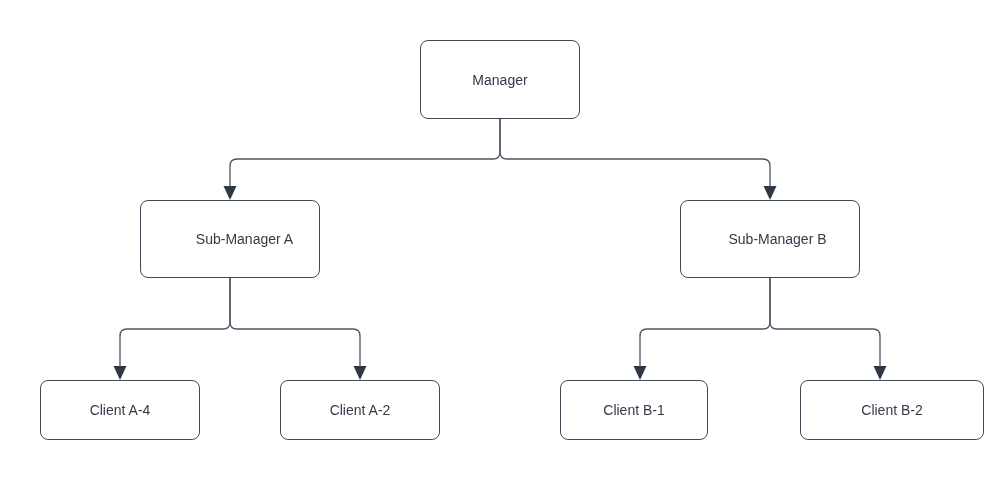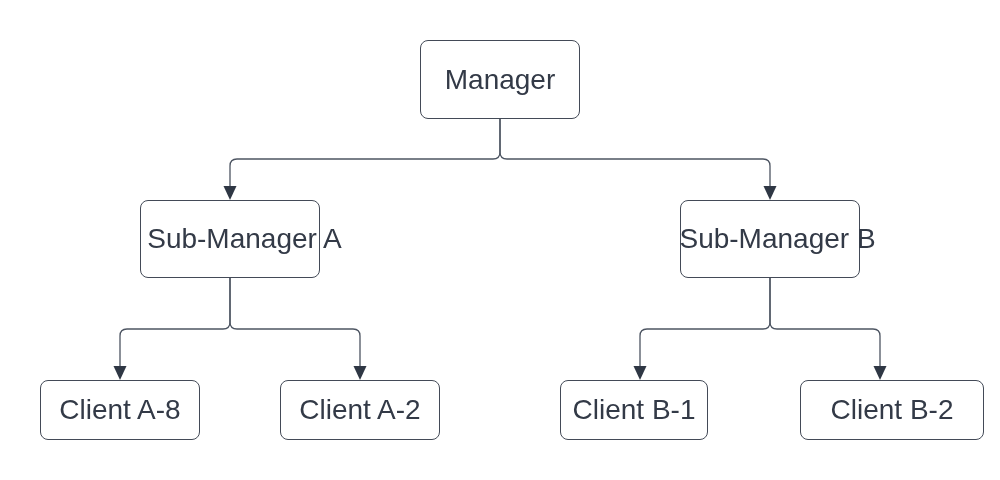--- a/index.html
+++ b/index.html
@@ -34,21 +34,21 @@
   .node {
     position: absolute;
     box-sizing: border-box;
     background: #ffffff;
     border: 1px solid #434a57;
     border-radius: 8px;
     display: flex;
     align-items: center;
     justify-content: center;
     color: #333a47;
-    font-size: 28px;
+    font-size: 14px;
     line-height: 1;
     white-space: nowrap;
   }
   .n-manager { left: 420px; top: 40px;  width: 160px; height: 79px; }
   .n-sub-a   { left: 140px; top: 200px; width: 180px; height: 78px; padding-left: 29px; }
   .n-sub-b   { left: 680px; top: 200px; width: 180px; height: 78px; padding-left: 15px; }
   .n-ca1     { left: 40px;  top: 380px; width: 160px; height: 60px; }
   .n-ca2     { left: 280px; top: 380px; width: 160px; height: 60px; }
   .n-cb1     { left: 560px; top: 380px; width: 148px; height: 60px; }
   .n-cb2     { left: 800px; top: 380px; width: 184px; height: 60px; }
@@ -85,21 +85,21 @@
 
   <div class="node n-sub-a">
     <span>Sub-Manager A</span>
   </div>
 
   <div class="node n-sub-b">
     <span>Sub-Manager B</span>
   </div>
 
   <div class="node n-ca1">
-    <span>Client A-8</span>
+    <span>Client A-4</span>
   </div>
 
   <div class="node n-ca2">
     <span>Client A-2</span>
   </div>
 
   <div class="node n-cb1">
     <span>Client B-1</span>
   </div>
 

